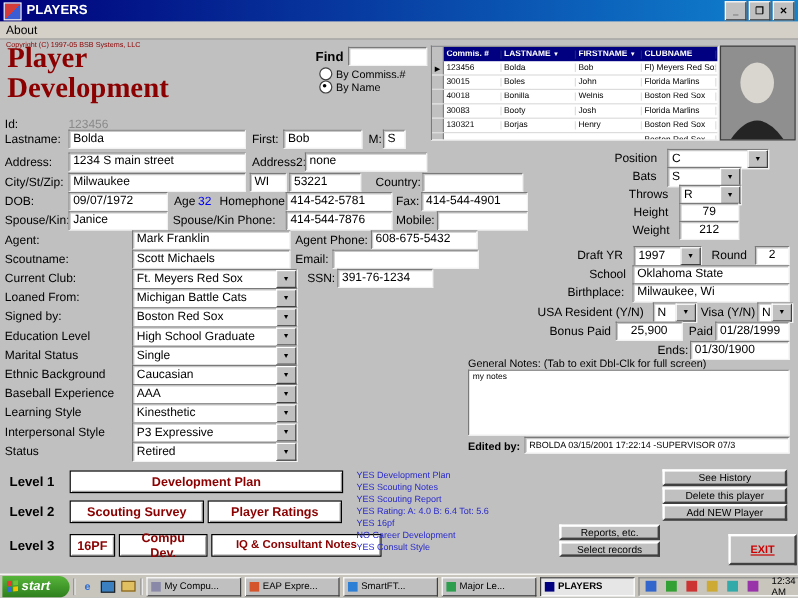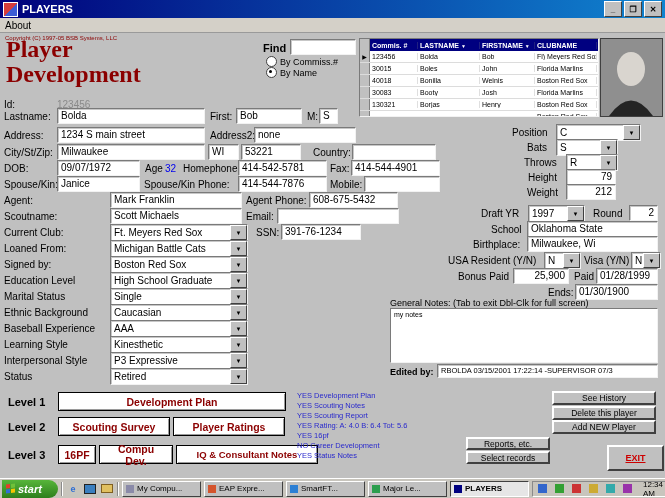--- a/index.html
+++ b/index.html
@@ -15,21 +15,21 @@
     color:#000;font-size:8px;font-weight:bold;display:flex;align-items:center;justify-content:center}
   
   .menubar{position:absolute;left:0;top:18px;width:665px;height:15px;background:#d4d0c8;
     border-bottom:1px solid #9a9a9a;display:flex;align-items:center;padding:0 5px;box-sizing:border-box;font-size:10px}
   
   .lbl{position:absolute;font-size:10px;white-space:nowrap}
   .b{font-weight:bold}
   .tb{position:absolute;height:16px;box-sizing:border-box;background:#fff;border:1px solid;
     border-color:#7a7a7a #f2f2f2 #f2f2f2 #7a7a7a;box-shadow:inset 1px 1px 0 rgba(0,0,0,.22);
     font-size:10px;line-height:14px;padding:0 3px;white-space:nowrap;overflow:hidden}
-  .tr{text-align:right}
+  .tr{text-align:center}
   .combo{position:absolute;height:17px;box-sizing:border-box;background:#fff;border:1px solid;
     border-color:#7a7a7a #f2f2f2 #f2f2f2 #7a7a7a;box-shadow:inset 1px 1px 0 rgba(0,0,0,.22);font-size:10px}
   .cv{position:absolute;left:3px;right:16px;top:1px;line-height:13px;white-space:nowrap;overflow:hidden}
   .ca{position:absolute;right:0;top:0;bottom:0;width:15px;background:#c0c0c0;border:1px solid;
     border-color:#fff #404040 #404040 #fff;font-size:6px;color:#000;display:flex;align-items:center;justify-content:center}
   .gray{color:#8a8a8a}
   .blue{color:#0000ee}
   
   .h1,.h2{position:absolute;left:6px;font-family:"Liberation Serif",serif;font-size:24px;font-weight:bold;color:#8b0000;line-height:24px}
   .copyright{position:absolute;left:5px;top:35px;font-size:6px;color:#8b0000}
@@ -359,21 +359,21 @@
 <button class="lvlbtn" style="left:99px;top:445px;width:74px;height:19px">Compu Dev.</button>
 <button class="lvlbtn" style="left:176px;top:445px;width:142px;height:19px;font-size:9.5px">IQ &amp; Consultant Notes</button>
 
 <div class="stlines">
   <div>YES Development Plan</div>
   <div>YES Scouting Notes</div>
   <div>YES Scouting Report</div>
   <div>YES Rating:   A:  4.0   B:  6.4  Tot:  5.6</div>
   <div>YES 16pf</div>
   <div>NO Career Development</div>
-  <div>YES Status Notes</div>
+  <div>YES Consult Style</div>
 </div>
 
 <button class="abtn" style="left:552px;top:391px;width:104px;height:14px">See History</button>
 <button class="abtn" style="left:552px;top:406px;width:104px;height:14px">Delete this player</button>
 <button class="abtn" style="left:552px;top:420px;width:104px;height:14px">Add NEW Player</button>
 <button class="abtn" style="left:466px;top:437px;width:84px;height:13px">Reports, etc.</button>
 <button class="abtn" style="left:466px;top:451px;width:84px;height:13px">Select records</button>
 <button class="exitbtn" style="left:607px;top:445px;width:57px;height:26px">EXIT</button>
 
 <div class="taskbar">

